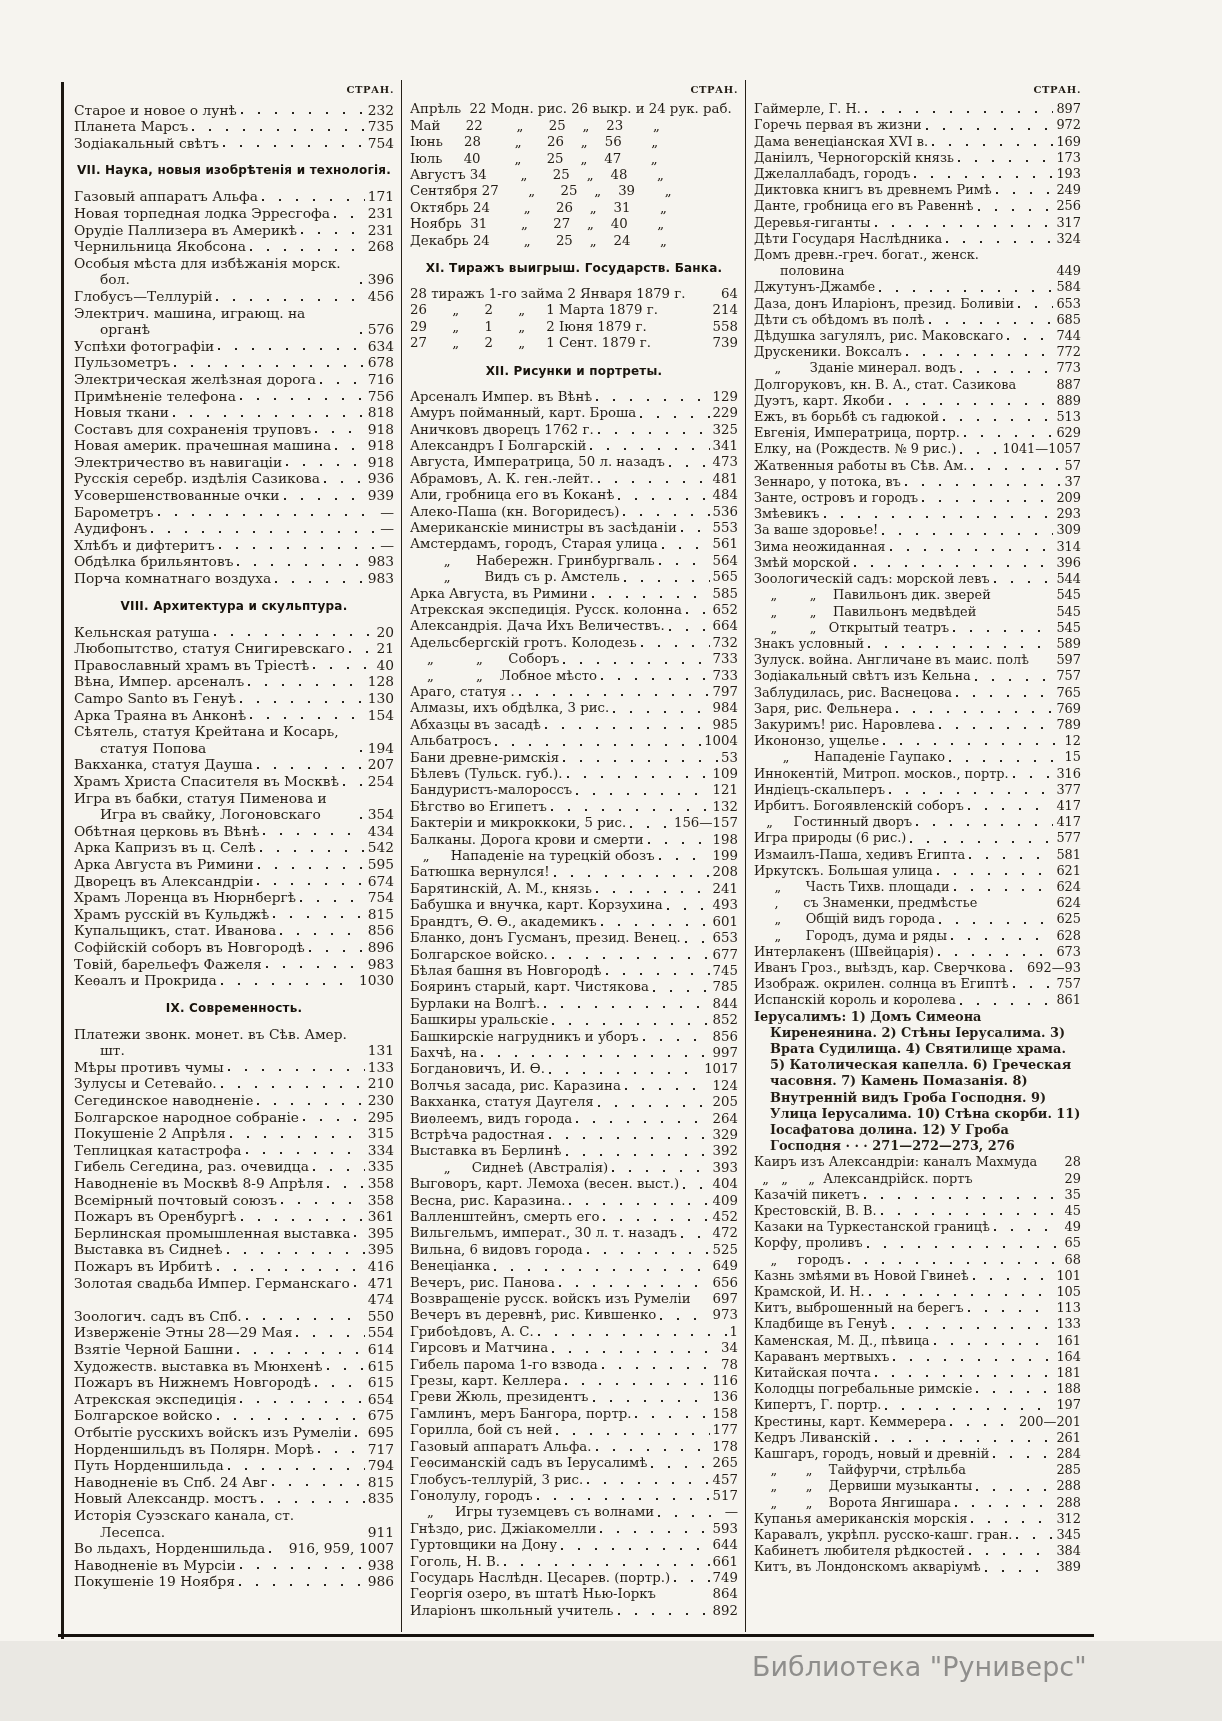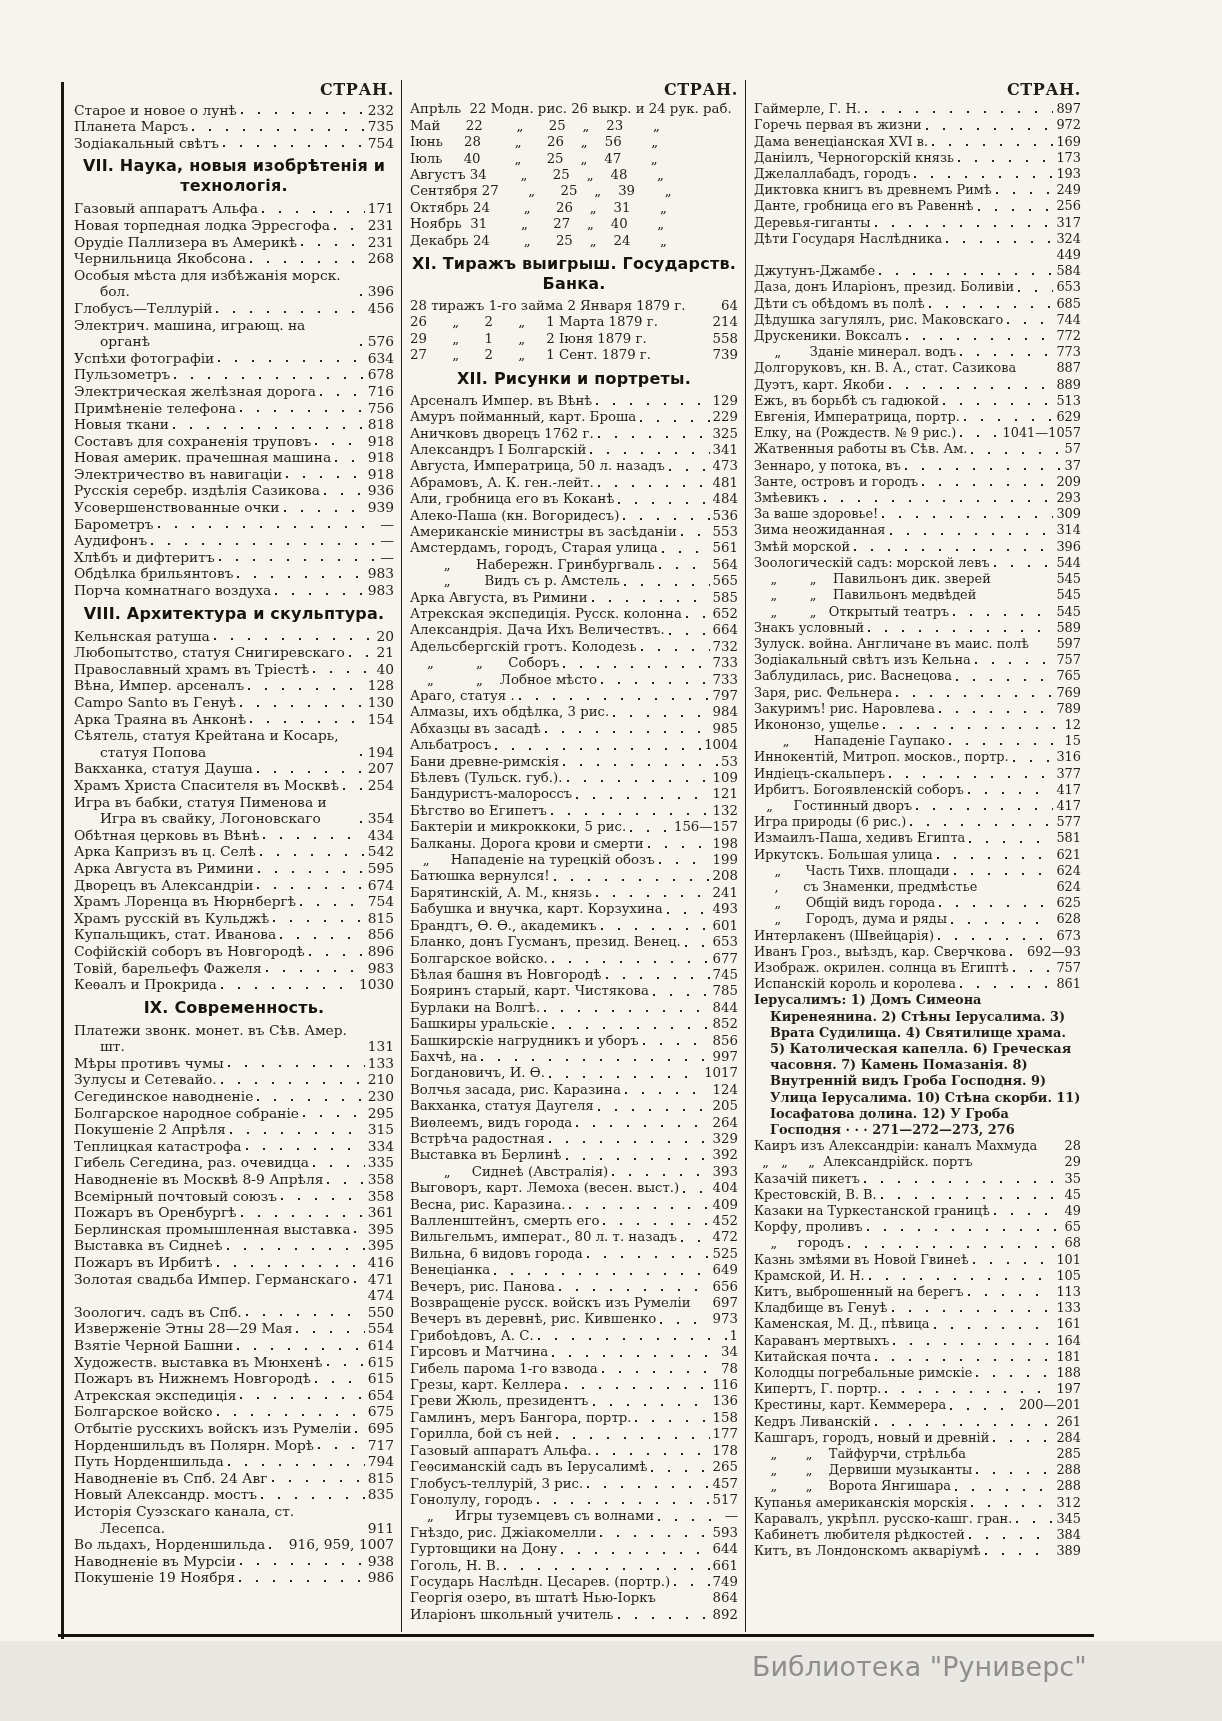--- a/index.html
+++ b/index.html
@@ -17,26 +17,26 @@
   .bottom-rule{position:absolute;left:58px;top:1634px;width:1036px;height:3px;background:#15110c;}
   .columns{
     position:absolute;left:66px;top:80px;width:1022px;height:1552px;
     display:flex;overflow:hidden;
   }
   .col{box-sizing:border-box;padding:0 7px 0 8px;}
   .col1{width:336px;font-size:13.8px;line-height:16.6px;border-right:1.5px solid #262018;}
   .col2{width:344px;font-size:13.3px;line-height:16.4px;border-right:1.5px solid #262018;}
   .col3{width:342px;font-size:12.9px;line-height:16.2px;}
   .stran{
-    text-align:right;font-weight:bold;font-size:16px;letter-spacing:0.6px;
+    text-align:right;font-weight:bold;font-size:10px;letter-spacing:0.6px;
     margin:2px 0 3px;
   }
   .heading{
     font-family:"DejaVu Sans",sans-serif;font-weight:bold;
-    text-align:center;font-size:16px;line-height:20px;
+    text-align:center;font-size:12px;line-height:28px;
     margin:5px 0 4px;letter-spacing:0.2px;color:#18130c;
   }
   .entry{display:flex;align-items:stretch;}
   .entry .t{padding-left:26px;text-indent:-26px;white-space:normal;}
   .entry .leader{
     flex:1 1 auto;min-width:6px;margin:0 3px;
     background-image:radial-gradient(circle at 2px 2px,#28231c 1.1px,rgba(0,0,0,0) 1.5px);
     background-size:17px 4px;background-repeat:repeat-x;
     background-position:left bottom 3px;
   }
@@ -745,21 +745,21 @@
           <span class="t">Весна, рис. Каразина.</span>
           <span class="leader"></span>
           <span class="pg">409</span>
         </div>
         <div class="entry">
           <span class="t">Валленштейнъ, смерть его</span>
           <span class="leader"></span>
           <span class="pg">452</span>
         </div>
         <div class="entry">
-          <span class="t">Вильгельмъ, императ., 80 л. т. назадъ</span>
+          <span class="t">Вильгельмъ, императ., 30 л. т. назадъ</span>
           <span class="leader"></span>
           <span class="pg">472</span>
         </div>
         <div class="entry">
           <span class="t">Вильна, 6 видовъ города</span>
           <span class="leader"></span>
           <span class="pg">525</span>
         </div>
         <div class="entry">
           <span class="t">Венеціанка</span>
@@ -913,20 +913,21 @@
           <span class="t">Деревья-гиганты</span>
           <span class="leader"></span>
           <span class="pg">317</span>
         </div>
         <div class="entry">
           <span class="t">Дѣти Государя Наслѣдника</span>
           <span class="leader"></span>
           <span class="pg">324</span>
         </div>
         <div class="entry">
+          <span class="t">Домъ древн.-греч. богат., женск. половина</span>
           <span class="leader nodots"></span>
           <span class="pg">449</span>
         </div>
         <div class="entry">
           <span class="t">Джутунъ-Джамбе</span>
           <span class="leader"></span>
           <span class="pg">584</span>
         </div>
         <div class="entry">
           <span class="t">Даза, донъ Иларіонъ, презид. Боливіи</span>

